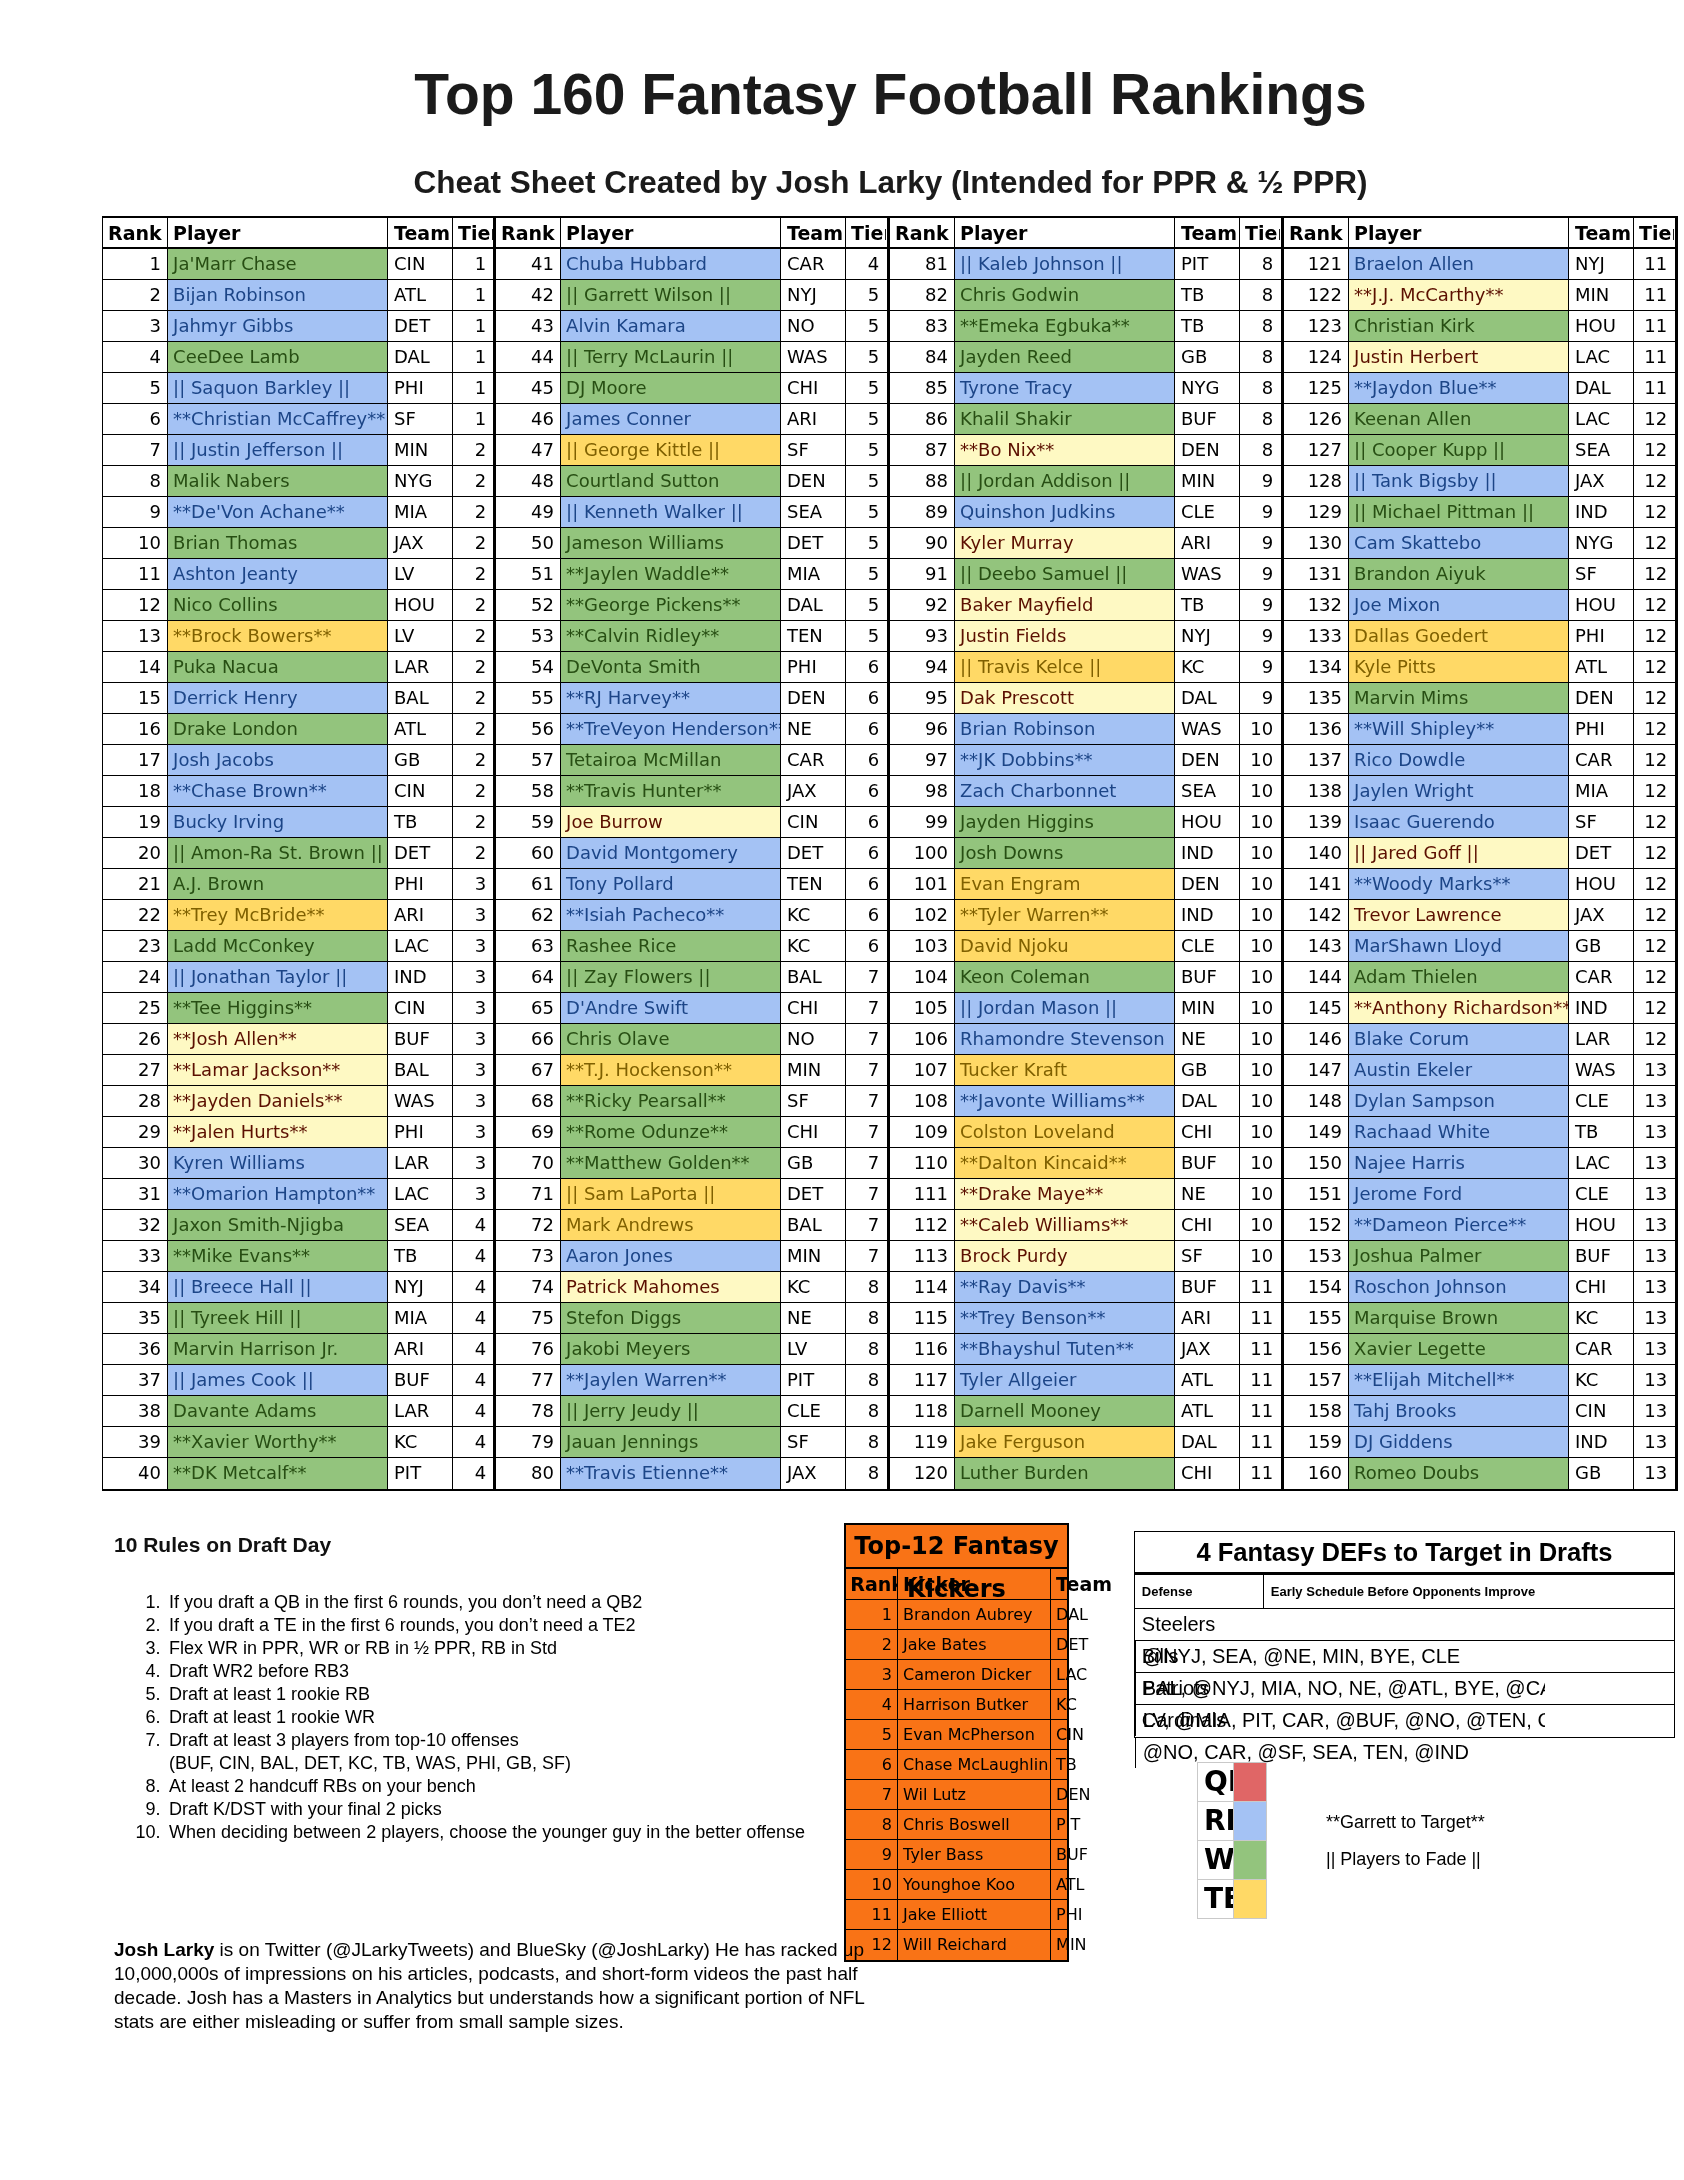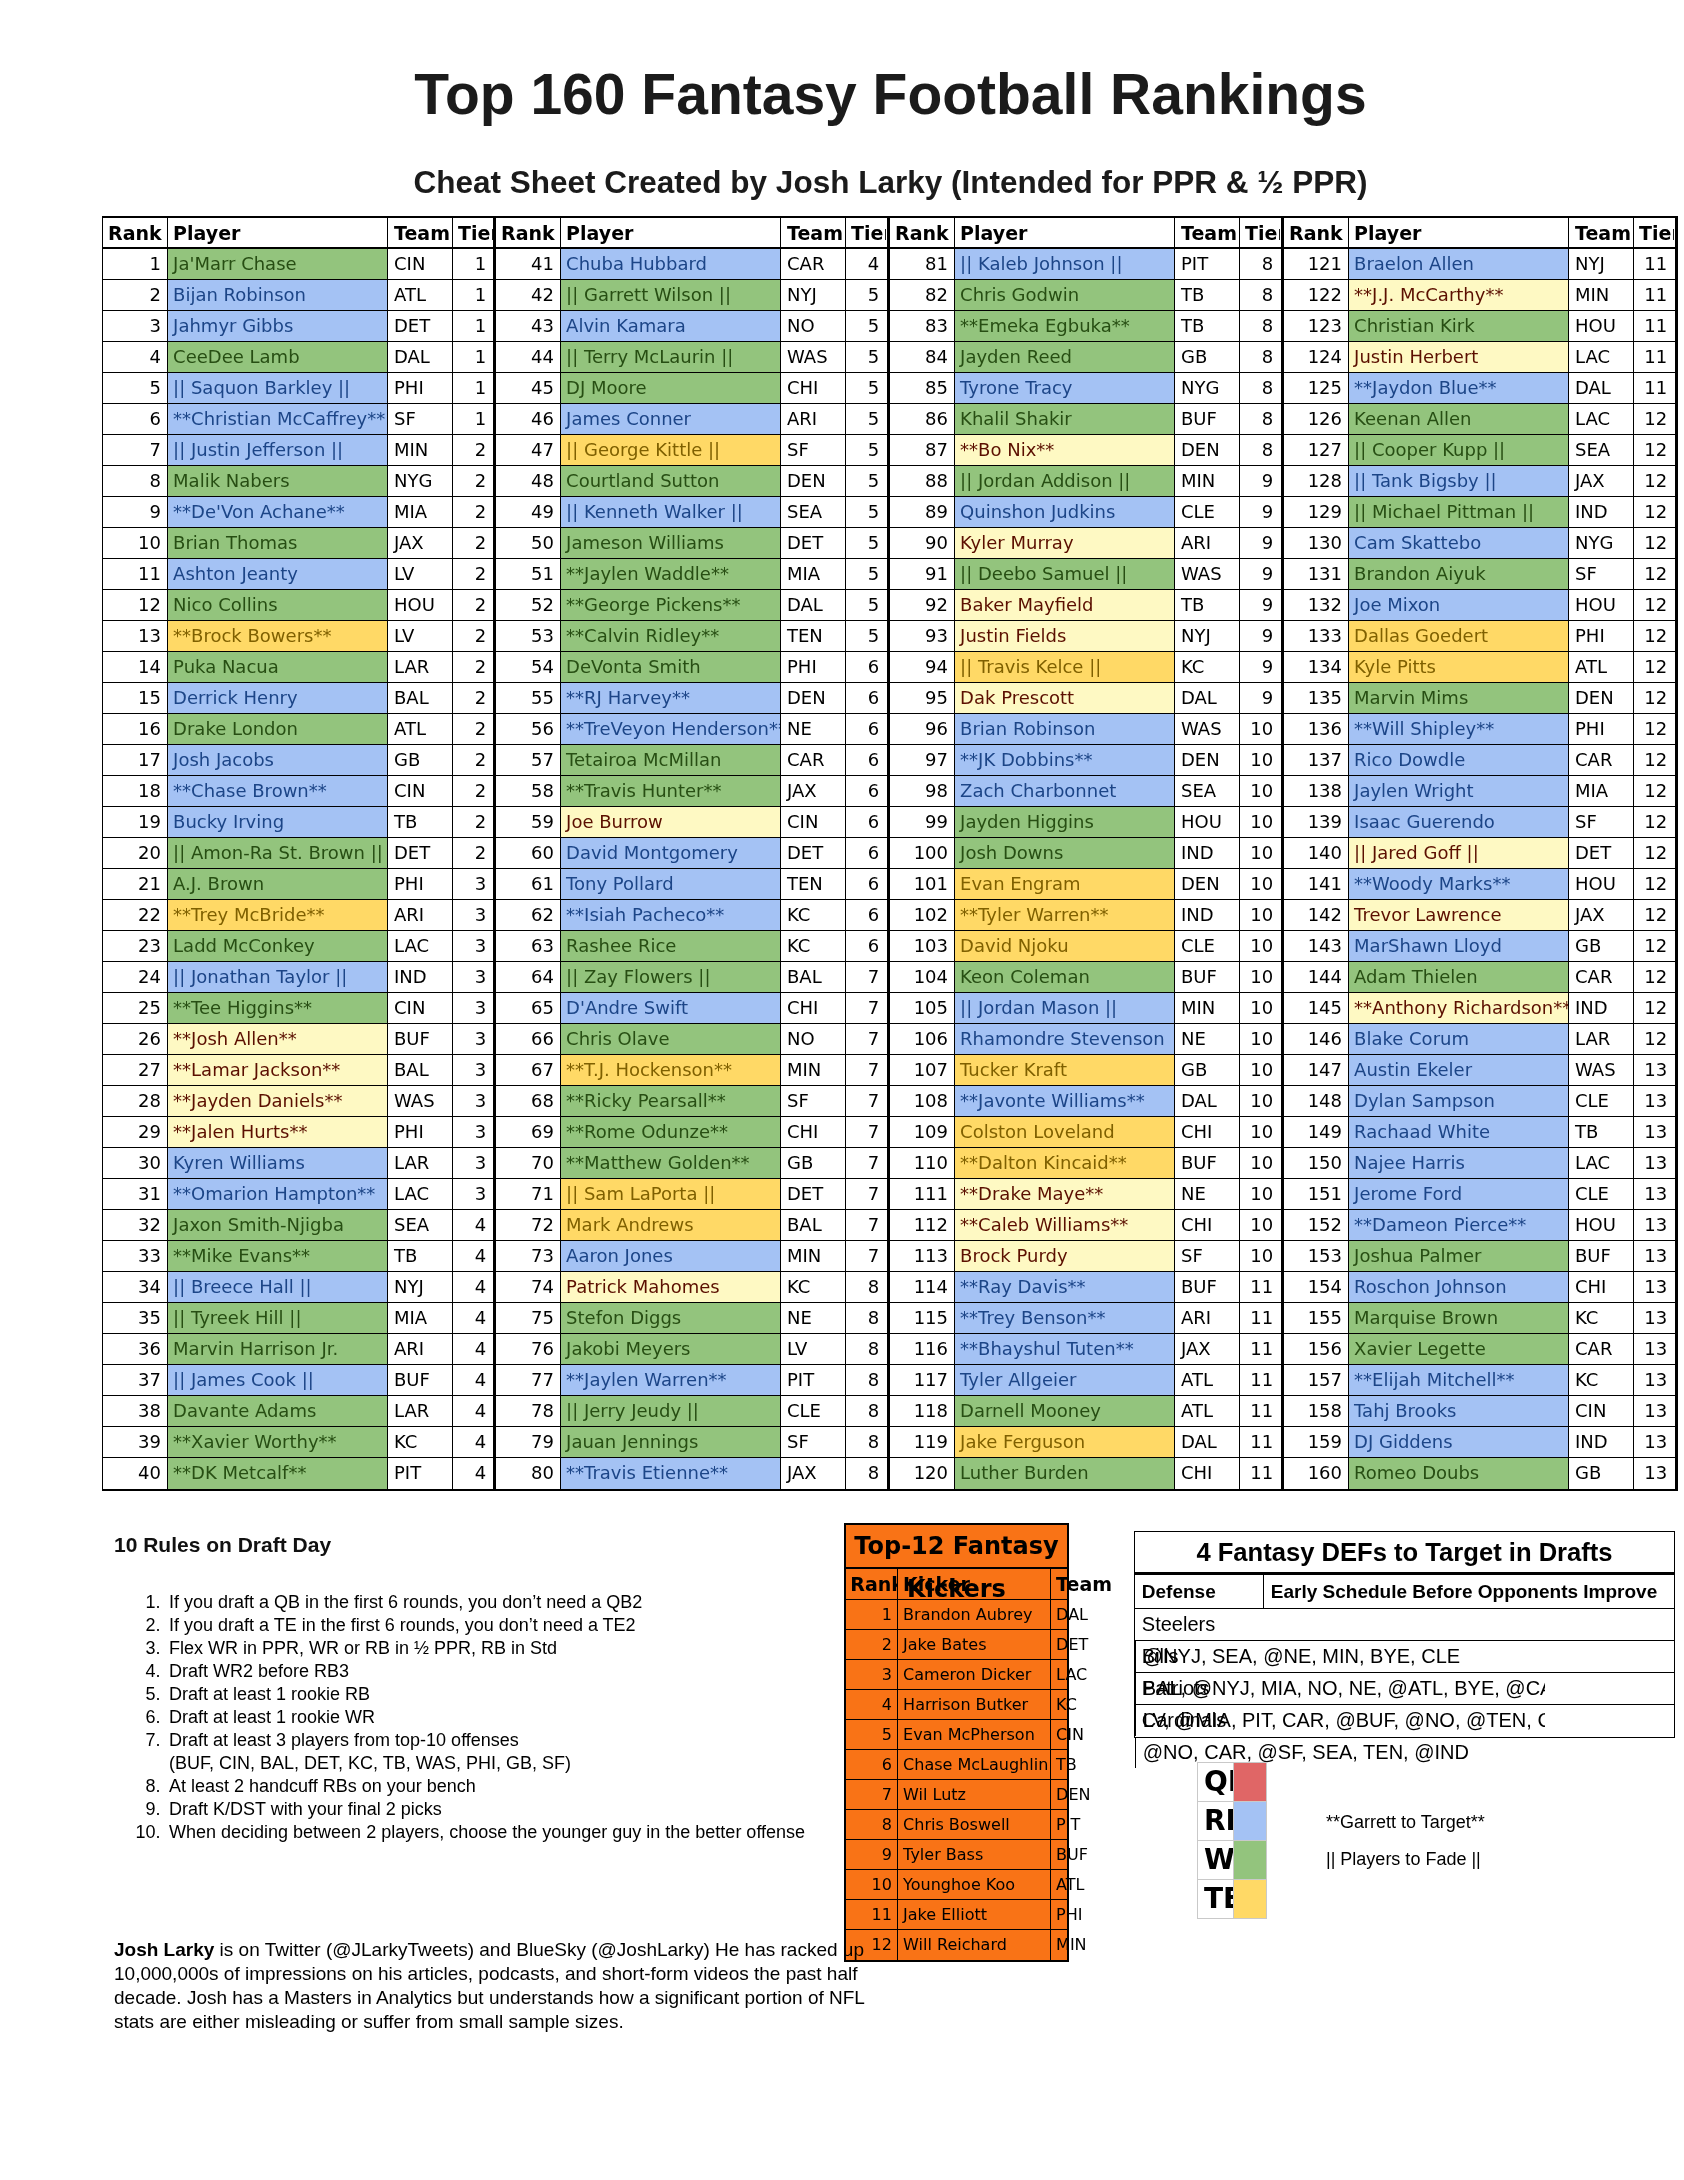--- a/index.html
+++ b/index.html
@@ -50,21 +50,21 @@
   .kc{overflow:hidden;white-space:nowrap;flex:none;}
   .kc.k-rank{width:51px;text-align:right;padding-right:5.1px;}
   .k-hrow .kc.k-rank{text-align:left;padding-left:4.3px;}
   .kc.k-name{width:153px;border-left:0.9px solid #000;padding-left:5.1px;}
   .kc.k-team{width:66px;border-left:0.9px solid #000;padding-left:5.1px;}
 
   
   .defs{position:absolute;left:1086px;top:49px;width:541px;border:1.7px solid #000;
         font-family:"Liberation Sans",sans-serif;background:#fff;}
   .d-title{height:43px;line-height:41px;text-align:center;font-weight:700;font-size:25.6px;border-bottom:3.4px solid #000;}
-  .d-hrow{display:flex;height:34px;line-height:33px;font-weight:700;font-size:19px;border-bottom:1.7px solid #000;}
+  .d-hrow{display:flex;height:34px;line-height:33px;font-weight:700;font-size:13px;border-bottom:1.7px solid #000;}
   .d-row{display:flex;height:32px;line-height:31.5px;font-size:20px;border-bottom:0.9px solid #000;flex-direction:column;}
   .d-row:last-child{border-bottom:none;}
   .dc{overflow:hidden;white-space:nowrap;flex:none;}
   .dc.d-def{width:128px;padding-left:6.8px;}
   .dc.d-sched{width:410px;border-left:1.7px solid #000;padding-left:6.8px;}
 
   
   .legend{position:absolute;left:1101px;top:281px;width:118px;}
   .l-row{display:flex;height:40px;margin-top:-0.9px;padding-left:48px;}
   .l-label{width:60px;background:#fff;border:0.9px solid #c9c9c9;font-weight:700;font-size:28px;

